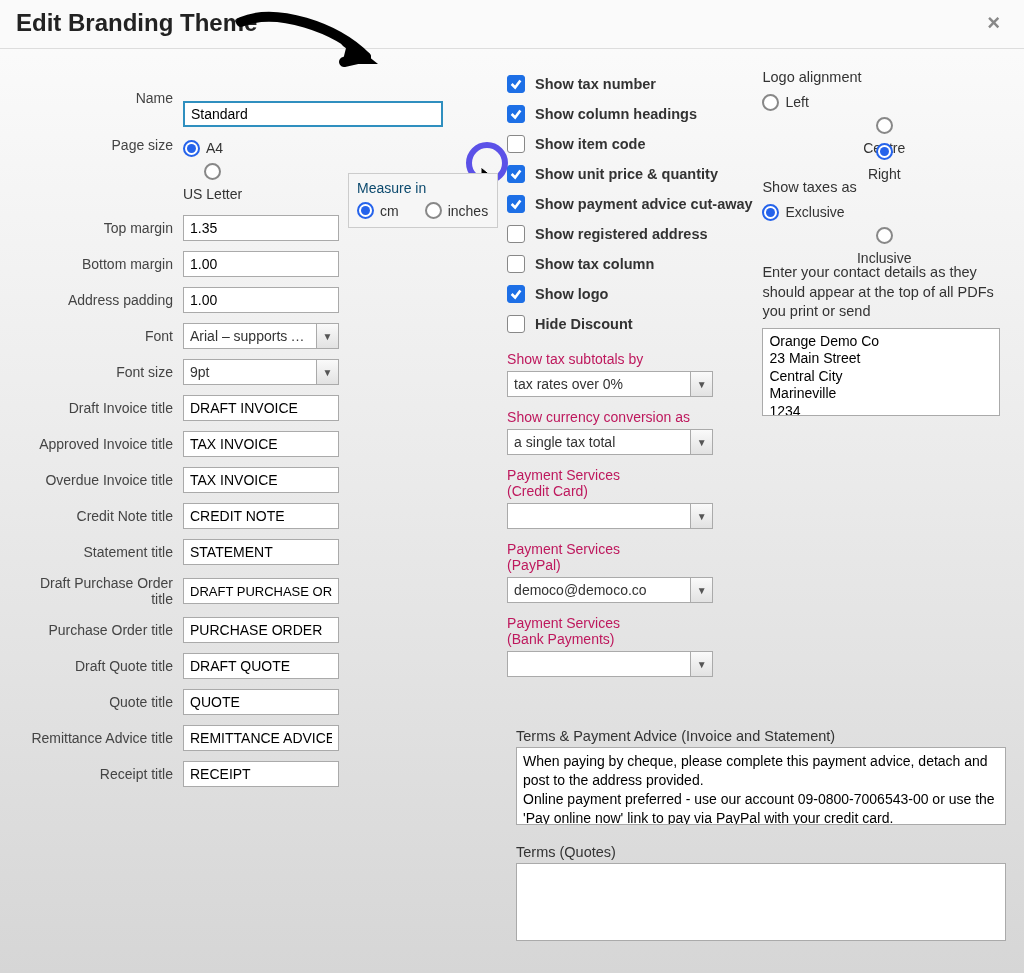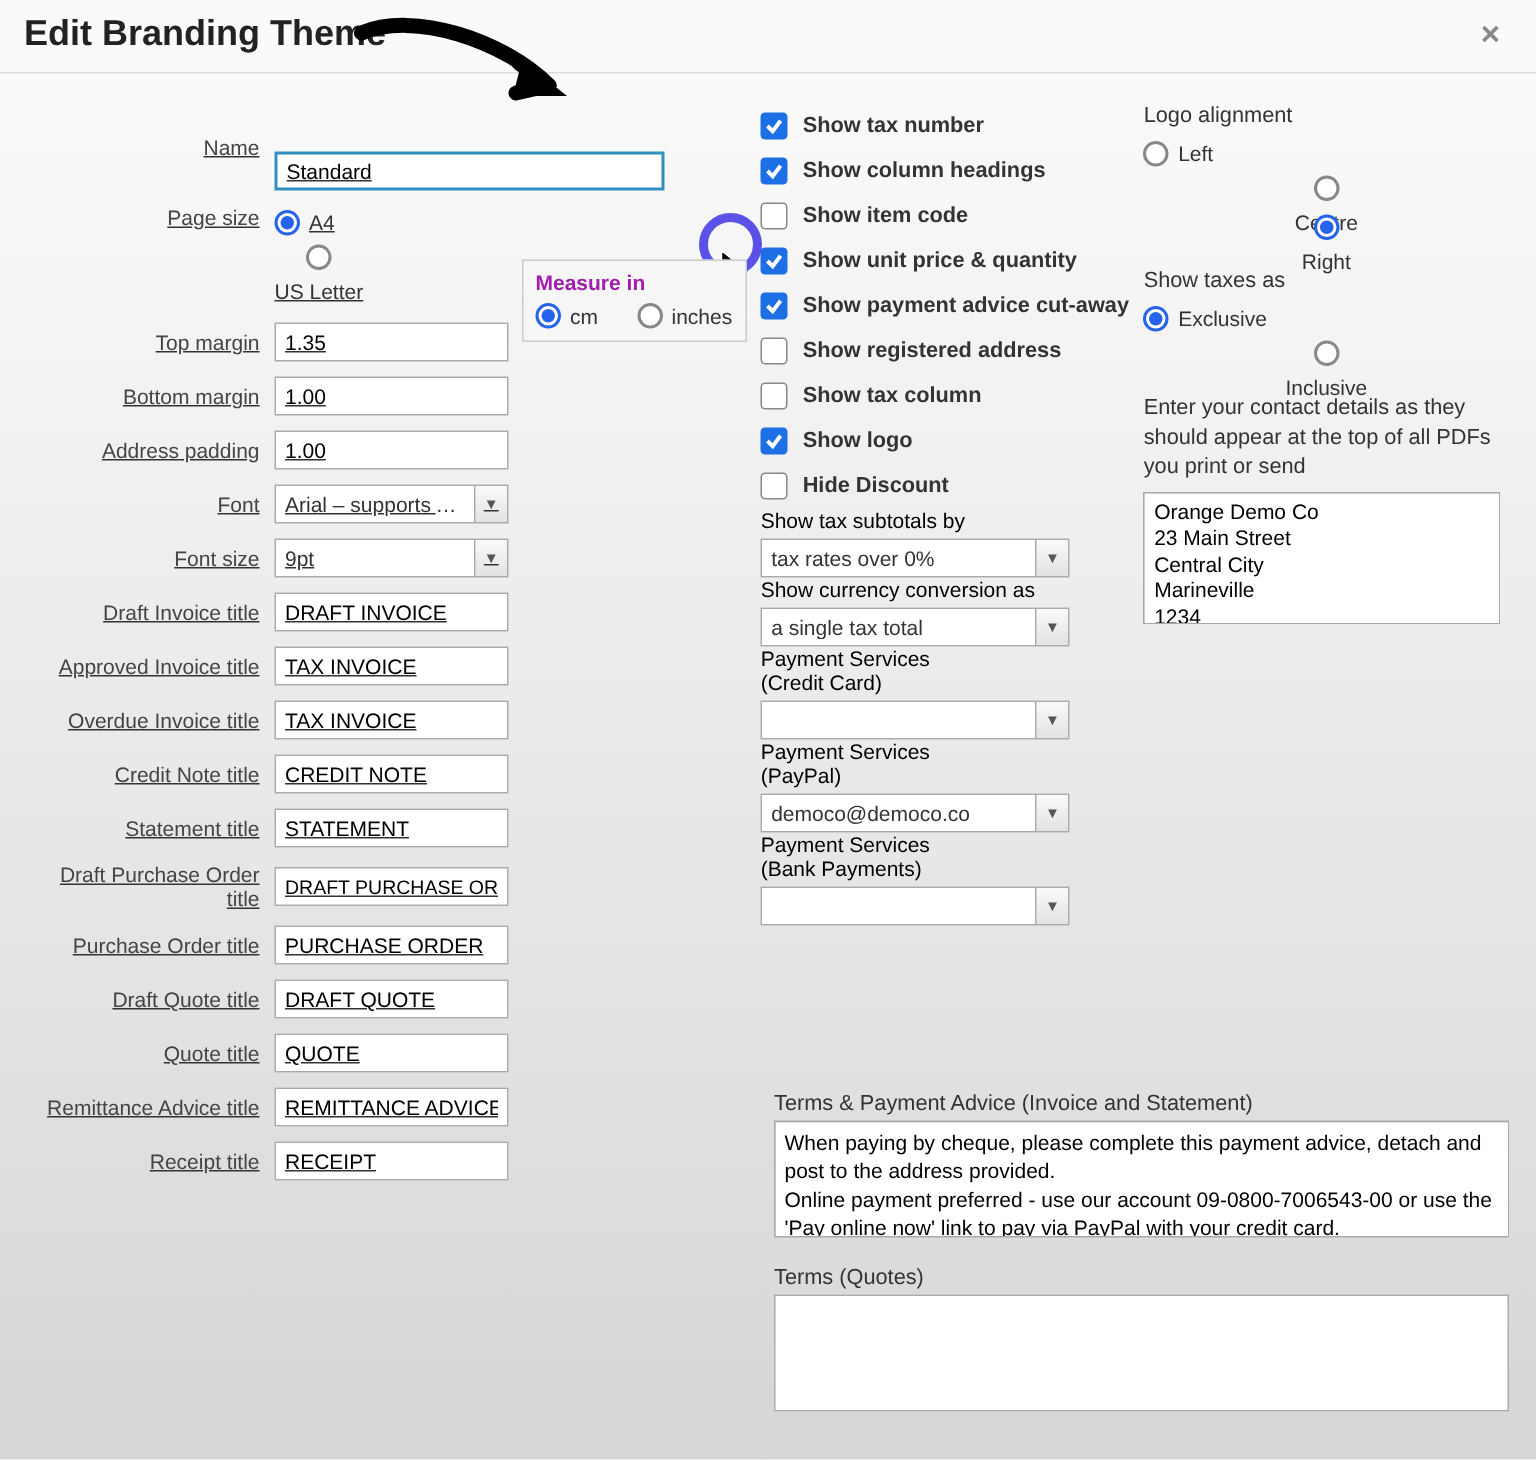--- a/index.html
+++ b/index.html
@@ -47,21 +47,20 @@
   }
   
   .col-left {
     width: 498px;
     position: relative;
   }
   .row {
     display: flex;
     align-items: center;
     margin-bottom: 10px;
-    text-decoration: underline;
   }
   .row .lbl {
     width: 165px;
     text-align: right;
     padding-right: 10px;
     color: #444;
     font-size: 14px;
   }
   .txt {
     height: 26px;
@@ -126,22 +125,22 @@
   .measure-box {
     position: absolute;
     left: 330px;
     top: 104px;
     width: 150px;
     border: 1px solid #ccc;
     background: #f6f6f6;
     padding: 6px 8px 8px 8px;
   }
   .measure-box .mtitle {
-    font-weight: 700;
-    color: #a21caf;
+    font-weight: 400;
+    color: #0c4a6e;
     margin-bottom: 6px;
   }
   .measure-box .mrow {
     display: flex;
     align-items: center;
     gap: 6px;
   }
 
   
   .col-mid {
@@ -165,23 +164,24 @@
     flex-shrink:0;
   }
   .chk.on {
     background:#1d6fe6;
     border-color:#1d6fe6;
   }
   .chk.on svg { width:14px;height:14px; }
   .chk.on svg path { stroke:#fff; stroke-width:3; fill:none; }
 
   .mid-section-label {
+    margin-top: 12px;
     margin-bottom: 4px;
     font-size: 14px;
-    color:#000000;
+    color:#be185d;
   }
   .select.mid { width: 206px; }
 
   
   .col-right {
     width: 248px;
     padding-left: 0;
   }
   .rlabel {
     font-size: 14.5px;

